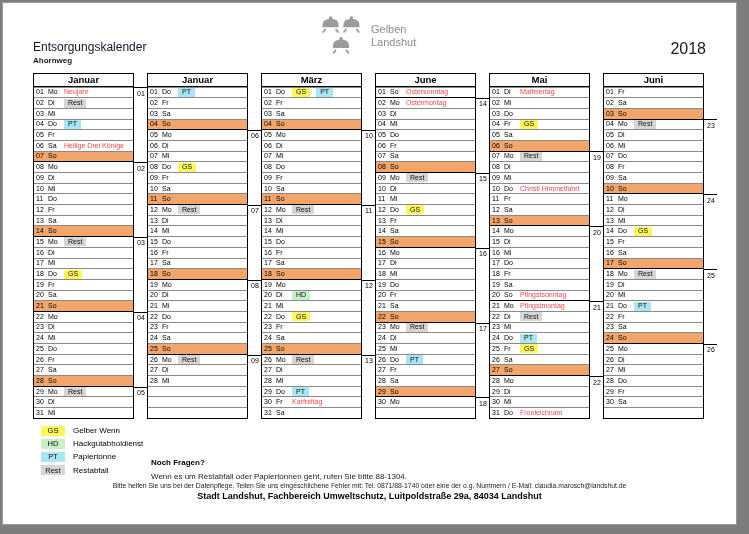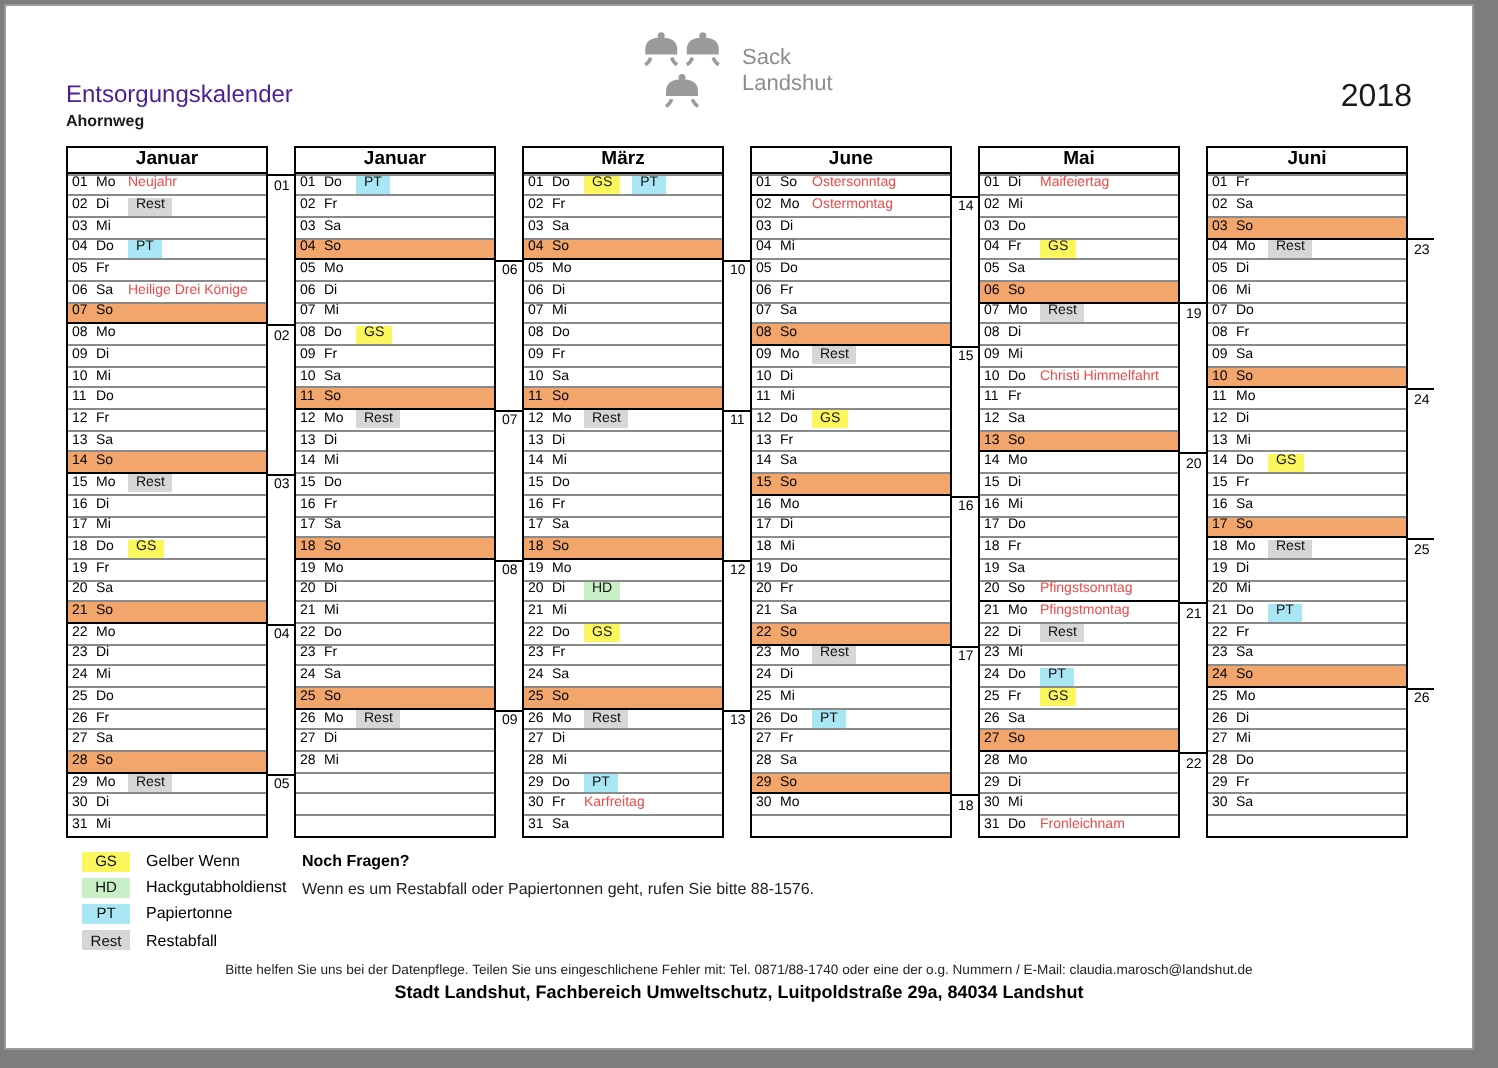--- a/index.html
+++ b/index.html
@@ -2,21 +2,21 @@
 <html style="--sunday: #f3a66b; --holiday: #ef4a4a; --teal: #49a795;"><head>
 <meta charset="utf-8">
 <style>
   * { box-sizing: border-box; }
   html,body { margin:0; padding:0; width:749px; height:534px; }
   body { background:#7d7d7d; font-family:"Liberation Sans","DejaVu Sans",sans-serif; }
   .page { position:absolute; left:3px; top:3px; right:13px; bottom:10px;
           background:#ffffff; outline:1px solid #9a9a9a; overflow:hidden; }
 
   
-  .hdr-title   { position:absolute; left:30px; top:37px; font-size:12px; color:#4c1d95; }
+  .hdr-title   { position:absolute; left:30px; top:37px; font-size:12px; color:#0f172a; }
   .hdr-sub     { position:absolute; left:30px; top:53px; font-size:8px; font-weight:bold; color:#1a1a1a;text-align:center; }
   .hdr-year    { position:absolute; right:30px; top:37px; font-size:16px; color:#1a1a1a; }
   .logo-wrap   { position:absolute; left:318px; top:12px; display:flex; gap:10px; align-items:center; }
   .logo-text   { font-size:11px; line-height:13px; color:#8d8d8d; }
 
   
   .calendar { position:absolute; left:30px; top:70px; display:flex; }
   .month-unit { display:flex; width:114px; }
   .month-table { width:101px; border:1.6px solid #000; background:#fff; }
   .month-name { height:12.5px; border-bottom:1.6px solid #000; text-align:center;
@@ -34,21 +34,21 @@
   .week-gutter { position:relative; width:13px; }
   .week-num { position:absolute; left:0; width:13px; border-top:1.5px solid #000;
               font-size:7px; line-height:8px; padding:1.5px 0 0 3px; color:#000; }
 
   
   .legend { position:absolute; left:38px; top:421px; font-size:8px; }
   .legend-row { display:flex; align-items:center; height:13.2px; }
   .legend-badge { display:inline-block; width:24px; text-align:center; padding:0.5px 0;
                   font-size:7.5px; margin-right:8px; color:#111; }
   .questions { position:absolute; left:148px; top:421px; font-size:8px; line-height:13.6px; color:#222; }
-  .q-head { font-weight:bold; color:#000; }
+  .q-head { font-weight:bold; color:#000;margin-top:32px; }
   .q-phone { color:var(--teal,#49a795); font-weight:bold; }
 
   
   .footer1 { position:absolute; left:0; right:0; top:479px; text-align:center; font-size:6.8px; color:#222; }
   .footer2 { position:absolute; left:0; right:0; top:488px; text-align:center; font-size:9px; font-weight:bold; color:#000; }
 </style>
 </head>
 <body>
 
 <div class="page">
@@ -74,21 +74,21 @@
         </g>
         <g transform="translate(13,26)">
           <circle cx="12" cy="3.4" r="2.2" stroke="none"></circle>
           <path d="M2 15 L22 15 L22 12 Q22 4.5 12 4.5 Q2 4.5 2 12 Z" stroke="none"></path>
           <path d="M5.5 17 Q4.5 20 2 21.5" fill="none" stroke-width="2.2"></path>
           <path d="M18.5 17 Q19.5 20 22 21.5" fill="none" stroke-width="2.2"></path>
         </g>
       </g>
     </svg>
     <div class="logo-text">
-      <div>Sack</div>
+      <div>Gelben</div>
       <div>Landshut</div>
     </div>
   </div>
 
   <div class="calendar">
       <div class="month-unit">
         <div class="month-table">
           <div class="month-name">Januar</div>
           <div class="day-row">
             <span class="day-num">01</span>
@@ -939,19 +939,19 @@
       <span>Papiertonne</span>
     </div>
     <div class="legend-row">
       <span class="legend-badge" style="background: rgb(214, 214, 214);">Rest</span>
       <span>Restabfall</span>
     </div>
   </div>
 
   <div class="questions">
     <div class="q-head">Noch Fragen?</div>
-    <div>Wenn es um Restabfall oder Papiertonnen geht, rufen Sie bitte 88-1576.</div>
+    <div>Wenn es um Restabfall oder Papiertonnen geht, rufen Sie bitte 88-1304.</div>
   </div>
 
   <div class="footer1">Bitte helfen Sie uns bei der Datenpflege. Teilen Sie uns eingeschlichene Fehler mit: Tel. 0871/88-1740 oder eine der o.g. Nummern / E-Mail: claudia.marosch@landshut.de</div>
   <div class="footer2">Stadt Landshut, Fachbereich Umweltschutz, Luitpoldstraße 29a, 84034 Landshut</div>
 
 </div>
 
 </body></html>

